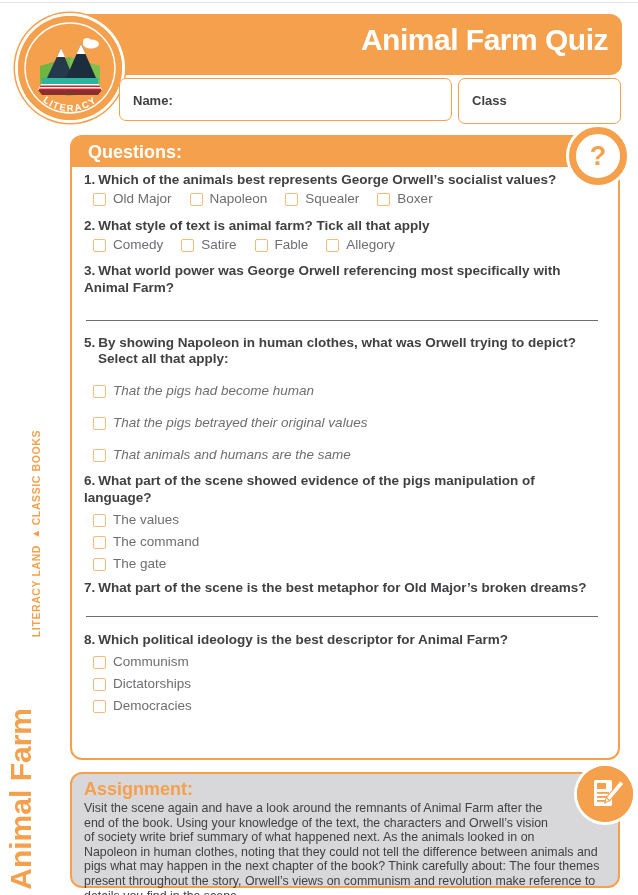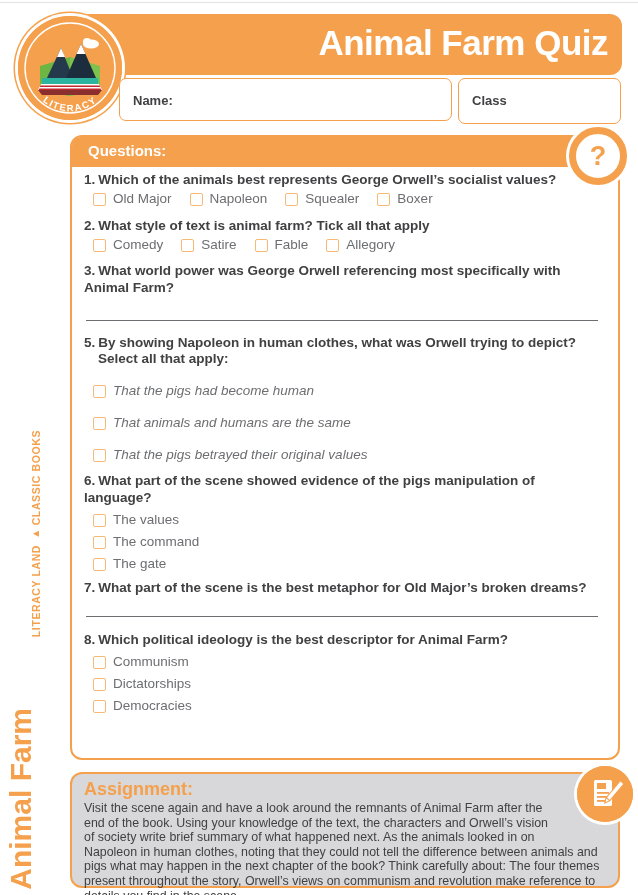--- a/index.html
+++ b/index.html
@@ -2,33 +2,33 @@
 <html><head>
 <meta charset="utf-8">
 <style>
   html,body{margin:0;padding:0;}
   body{width:638px;height:895px;background:#ffffff;font-family:"Liberation Sans",sans-serif;position:relative;overflow:hidden;}
   .page{position:absolute;inset:0;}
   .top-rule{position:absolute;top:2px;left:0;width:100%;height:1px;background:#e3e3e3;}
 
   
   .header-bar{position:absolute;left:57px;top:14px;width:565px;height:61px;background:#F5A04C;border-radius:12px;}
-  .page-title{position:absolute;right:14px;top:9px;font-size:35px;font-weight:bold;color:#ffffff;letter-spacing:-0.5px;}
+  .page-title{position:absolute;right:14px;top:9px;font-size:30px;font-weight:bold;color:#ffffff;letter-spacing:-0.5px;}
   .logo{position:absolute;left:18px;top:16px;width:104px;height:104px;border-radius:50%;
         box-shadow:0 0 0 3px #ffffff,0 0 0 4.5px #F5A04C;background:#F5A04C;}
   .field{position:absolute;background:#fff;border:1.5px solid #F5A04C;border-radius:7px;box-sizing:border-box;}
   .name-field{left:119px;top:78px;width:333px;height:43px;}
   .class-field{left:458px;top:78px;width:163px;height:46px;}
   .field-label{position:absolute;left:13px;top:14px;font-size:13px;font-weight:bold;color:#414042;}
 
   
   .panel{position:absolute;left:70px;top:135px;width:550px;height:625px;background:#fff;
          border:2px solid #F5A04C;border-radius:12px;box-sizing:border-box;}
   .panel-header{height:30px;background:#F5A04C;border-radius:9px 9px 0 0;}
-  .panel-heading{position:absolute;left:16px;top:5px;font-size:15px;font-weight:bold;color:#ffffff;}
+  .panel-heading{position:absolute;left:16px;top:5px;font-size:18px;font-weight:bold;color:#ffffff;}
   .panel-body{padding:4px 14px 0 12px;}
 
   .q-title{font-size:13.5px;font-weight:bold;color:#414042;line-height:17px;}
   .q-num{margin-right:3px;}
   .q-sub{font-size:13.5px;font-weight:bold;color:#414042;line-height:16px;margin-left:14px;}
   .opts-row{display:flex;align-items:center;gap:18px;margin:3px 0 0 9px;height:16px;}
   .opt{display:flex;align-items:center;font-size:13.5px;color:#6D6E71;line-height:16px;}
   .cb{display:inline-block;width:11px;height:11px;border:1.6px solid #F7BA76;border-radius:2px;background:#fff;margin-right:7px;flex:none;}
   .opts-stack .opt{margin:6px 0 0 9px;height:16px;}
   .opts-stack.wide .opt{margin-top:16px;font-style:italic;}
@@ -173,25 +173,25 @@
           <span class="q-num">5.</span><span>By showing Napoleon in human clothes, what was Orwell trying to depict?</span>
         </div>
         <div class="q-sub">Select all that apply:</div>
         <div class="opts-stack wide">
           <label class="opt">
               <span class="cb"></span>
               <span>That the pigs had become human</span>
             </label>
           <label class="opt">
               <span class="cb"></span>
+              <span>That the pigs betrayed their original values</span>
+            </label>
+          <label class="opt">
+              <span class="cb"></span>
               <span>That animals and humans are the same</span>
-            </label>
-          <label class="opt">
-              <span class="cb"></span>
-              <span>That the pigs betrayed their original values</span>
             </label>
         </div>
       </div>
 
       <div class="q mb7">
         <div class="q-title">
           <span class="q-num">6.</span><span>What part of the scene showed evidence of the pigs manipulation of language?</span>
         </div>
         <div class="opts-stack">
           <label class="opt">

